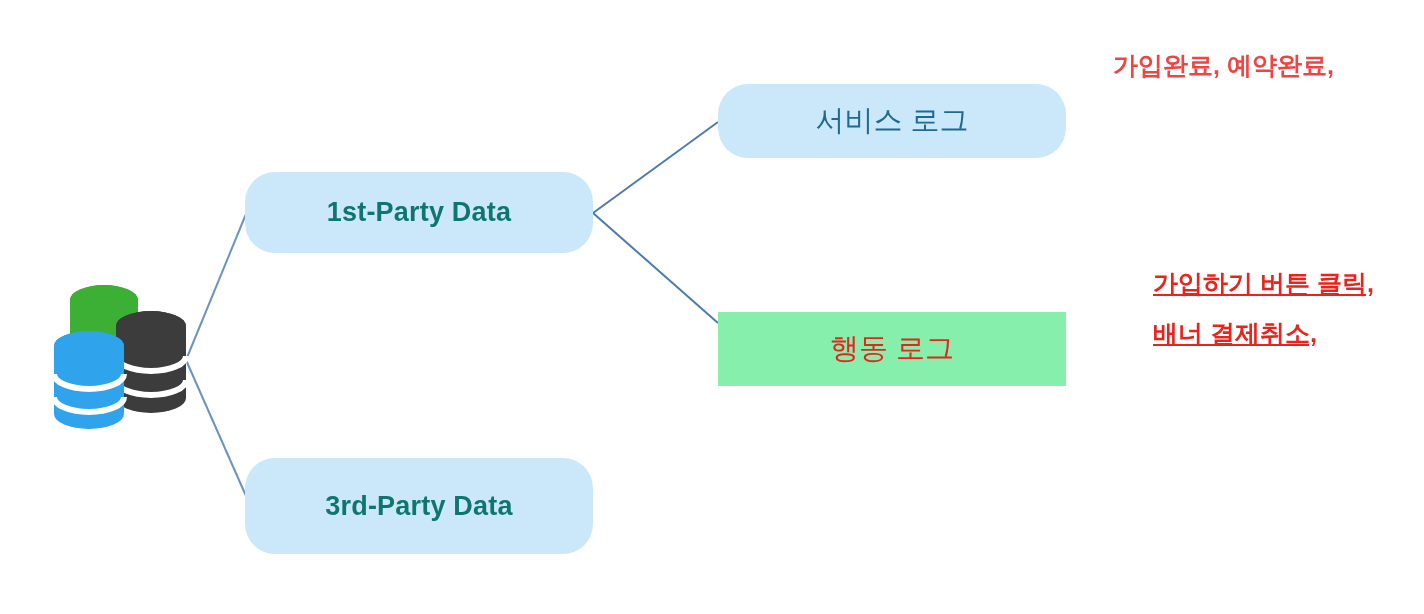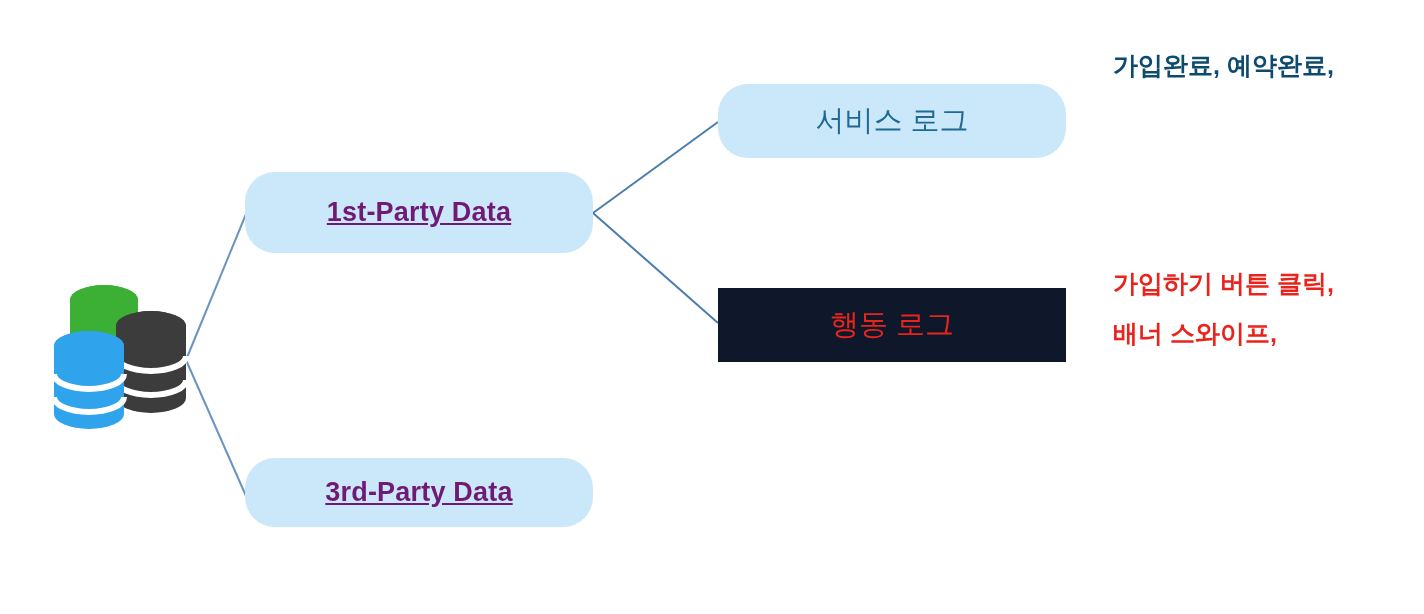--- a/index.html
+++ b/index.html
@@ -30,29 +30,29 @@
     display: flex;
     align-items: center;
     justify-content: center;
     box-sizing: border-box;
   }
   .box-blue {
     background: #cbe8fa;
     border-radius: 30px;
   }
   .box-orange {
-    background: #0f172a;
+    background: #86efac;
+    margin-top: 24px;
   }
   .label-party {
     font-size: 27px;
     font-weight: bold;
-    color: #701a75;
+    color: #0f766e;
     letter-spacing: 0.2px;
     white-space: nowrap;
-    text-decoration: underline;
   }
   .label-log-blue {
     font-size: 29px;
     font-weight: 500;
     color: #1f6a93;
     white-space: nowrap;
   }
   .label-log-red {
     font-size: 29px;
     font-weight: 500;
@@ -60,21 +60,21 @@
     white-space: nowrap;
   }
   .text-block {
     position: absolute;
     font-size: 25px;
     font-weight: bold;
     line-height: 50px;
     white-space: nowrap;
   }
   .text-blue {
-    color: #0c4a6e;
+    color: #ef4444;
   }
   .text-red {
     color: #e8241d;
   }
   .db-icon {
     position: absolute;
     left: 50px;
     top: 280px;
     width: 140px;
     height: 150px;
@@ -113,34 +113,34 @@
         <path d="M4 94 a35 15 0 0 0 70 0" fill="none" stroke="#ffffff" stroke-width="6"></path>
         <path d="M4 117 a35 15 0 0 0 70 0" fill="none" stroke="#ffffff" stroke-width="6"></path>
       </g>
     </svg>
   </div>
 
   <div class="node-box box-blue" style="left:245px; top:172px; width:348px; height:81px;">
     <span class="label-party">1st-Party Data</span>
   </div>
 
-  <div class="node-box box-blue" style="left:245px; top:458px; width:348px; height:69px;">
+  <div class="node-box box-blue" style="left:245px; top:458px; width:348px; height:96px;">
     <span class="label-party">3rd-Party Data</span>
   </div>
 
   <div class="node-box box-blue" style="left:718px; top:84px; width:348px; height:74px;">
     <span class="label-log-blue">서비스 로그</span>
   </div>
 
   <div class="node-box box-orange" style="left:718px; top:288px; width:348px; height:74px;">
     <span class="label-log-red">행동 로그</span>
   </div>
 
   <div class="text-block text-blue" style="left:1113px; top:40px;">
     <div>가입완료, 예약완료,</div>
   </div>
 
-  <div class="text-block text-red" style="left:1113px; top:258px;">
+  <div class="text-block text-red" style="left:1153px; top:258px;text-decoration:underline;">
     <div>가입하기 버튼 클릭,</div>
-    <div>배너 스와이프,</div>
+    <div>배너 결제취소,</div>
   </div>
 
 </div>
 
 </body></html>

